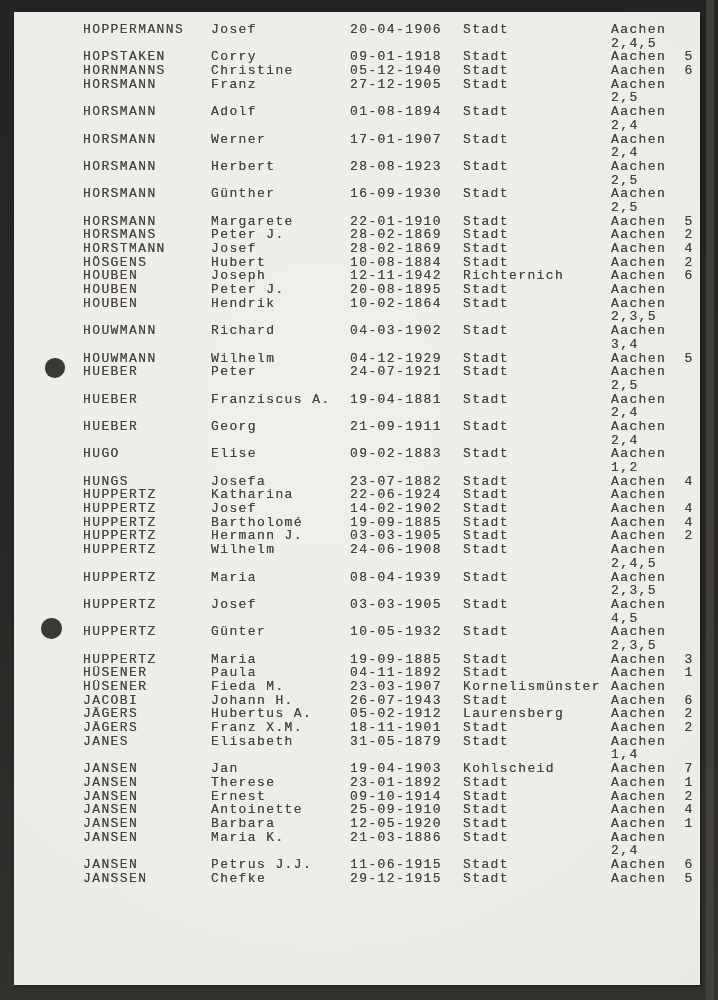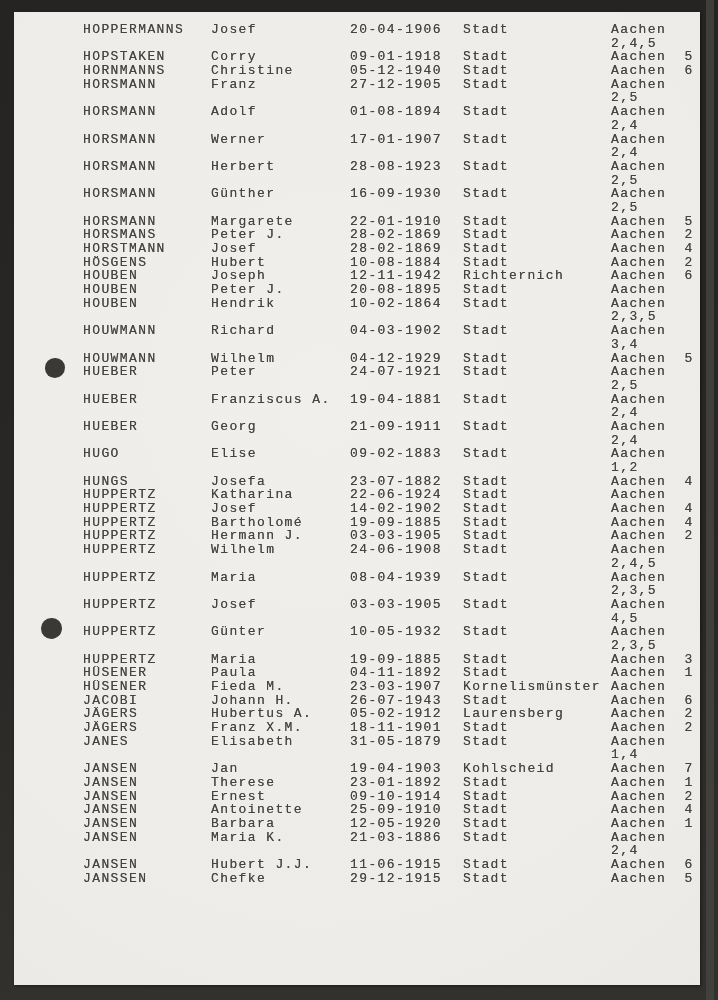--- a/index.html
+++ b/index.html
@@ -122,17 +122,17 @@
         <div class="line"><span class="c c1">JÄGERS</span><span class="c c2">Franz X.M.</span><span class="c c3">18-11-1901</span><span class="c c4">Stadt</span><span class="c c5">Aachen  2</span></div>
         <div class="line"><span class="c c1">JANES</span><span class="c c2">Elisabeth</span><span class="c c3">31-05-1879</span><span class="c c4">Stadt</span><span class="c c5">Aachen</span></div>
         <div class="line"><span class="c c5">1,4</span></div>
         <div class="line"><span class="c c1">JANSEN</span><span class="c c2">Jan</span><span class="c c3">19-04-1903</span><span class="c c4">Kohlscheid</span><span class="c c5">Aachen  7</span></div>
         <div class="line"><span class="c c1">JANSEN</span><span class="c c2">Therese</span><span class="c c3">23-01-1892</span><span class="c c4">Stadt</span><span class="c c5">Aachen  1</span></div>
         <div class="line"><span class="c c1">JANSEN</span><span class="c c2">Ernest</span><span class="c c3">09-10-1914</span><span class="c c4">Stadt</span><span class="c c5">Aachen  2</span></div>
         <div class="line"><span class="c c1">JANSEN</span><span class="c c2">Antoinette</span><span class="c c3">25-09-1910</span><span class="c c4">Stadt</span><span class="c c5">Aachen  4</span></div>
         <div class="line"><span class="c c1">JANSEN</span><span class="c c2">Barbara</span><span class="c c3">12-05-1920</span><span class="c c4">Stadt</span><span class="c c5">Aachen  1</span></div>
         <div class="line"><span class="c c1">JANSEN</span><span class="c c2">Maria K.</span><span class="c c3">21-03-1886</span><span class="c c4">Stadt</span><span class="c c5">Aachen</span></div>
         <div class="line"><span class="c c5">2,4</span></div>
-        <div class="line"><span class="c c1">JANSEN</span><span class="c c2">Hubert J.J.</span><span class="c c3">11-06-1915</span><span class="c c4">Stadt</span><span class="c c5">Aachen  6</span></div>
+        <div class="line"><span class="c c1">JANSEN</span><span class="c c2">Petrus J.J.</span><span class="c c3">11-06-1915</span><span class="c c4">Stadt</span><span class="c c5">Aachen  6</span></div>
         <div class="line"><span class="c c1">JANSSEN</span><span class="c c2">Chefke</span><span class="c c3">29-12-1915</span><span class="c c4">Stadt</span><span class="c c5">Aachen  5</span></div>
       </div>
   </div>
 </div>
 
 </body></html>

